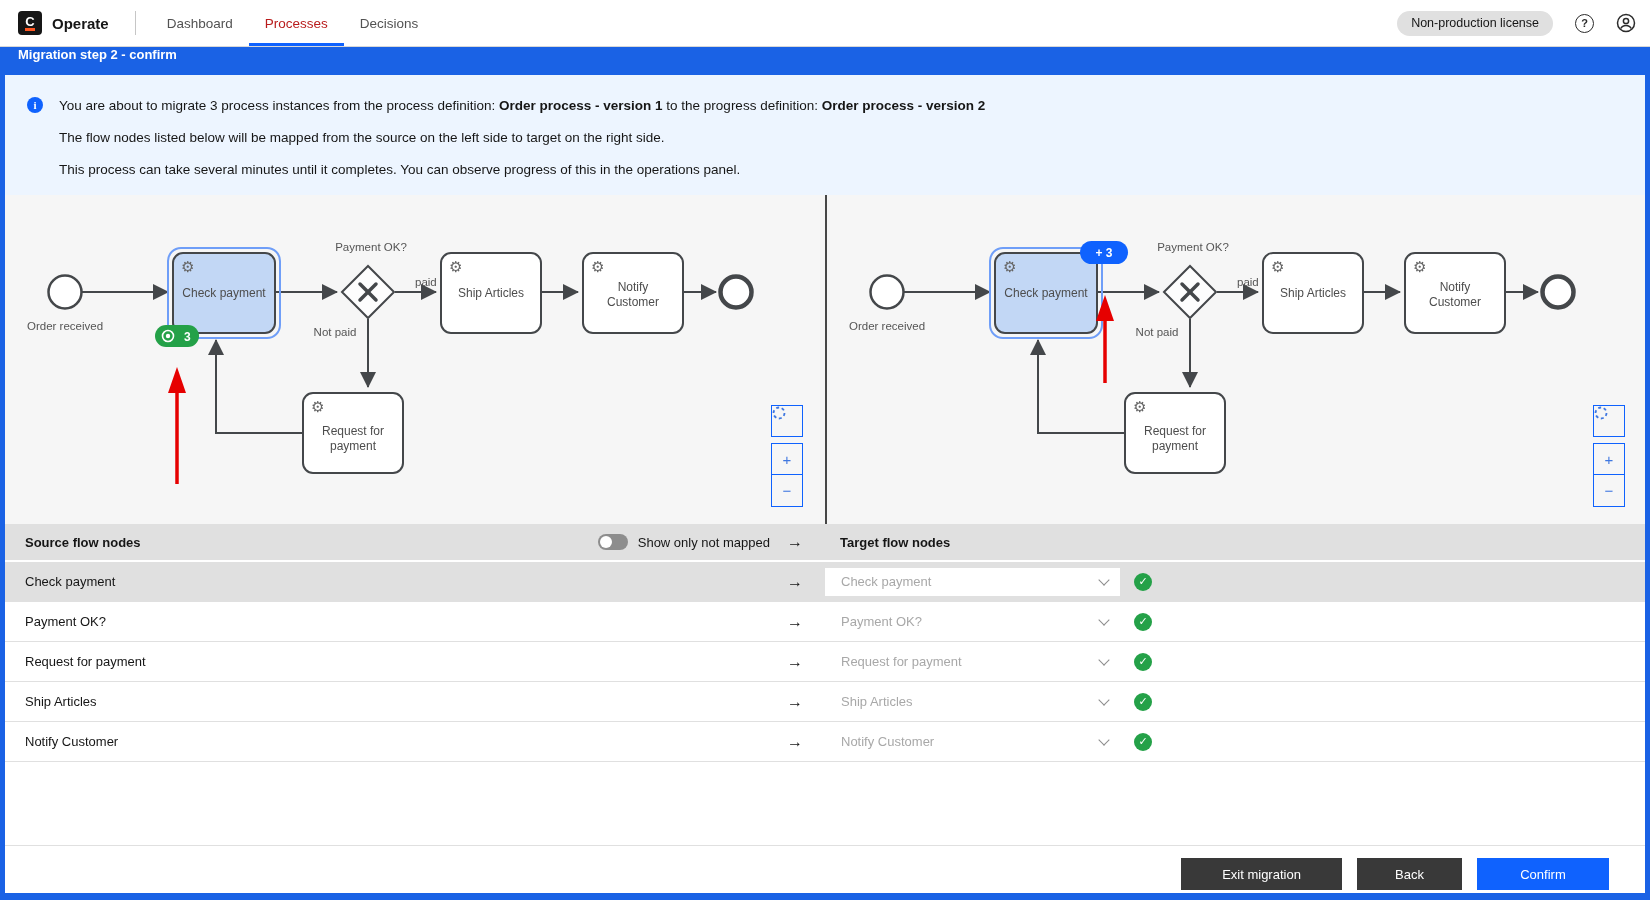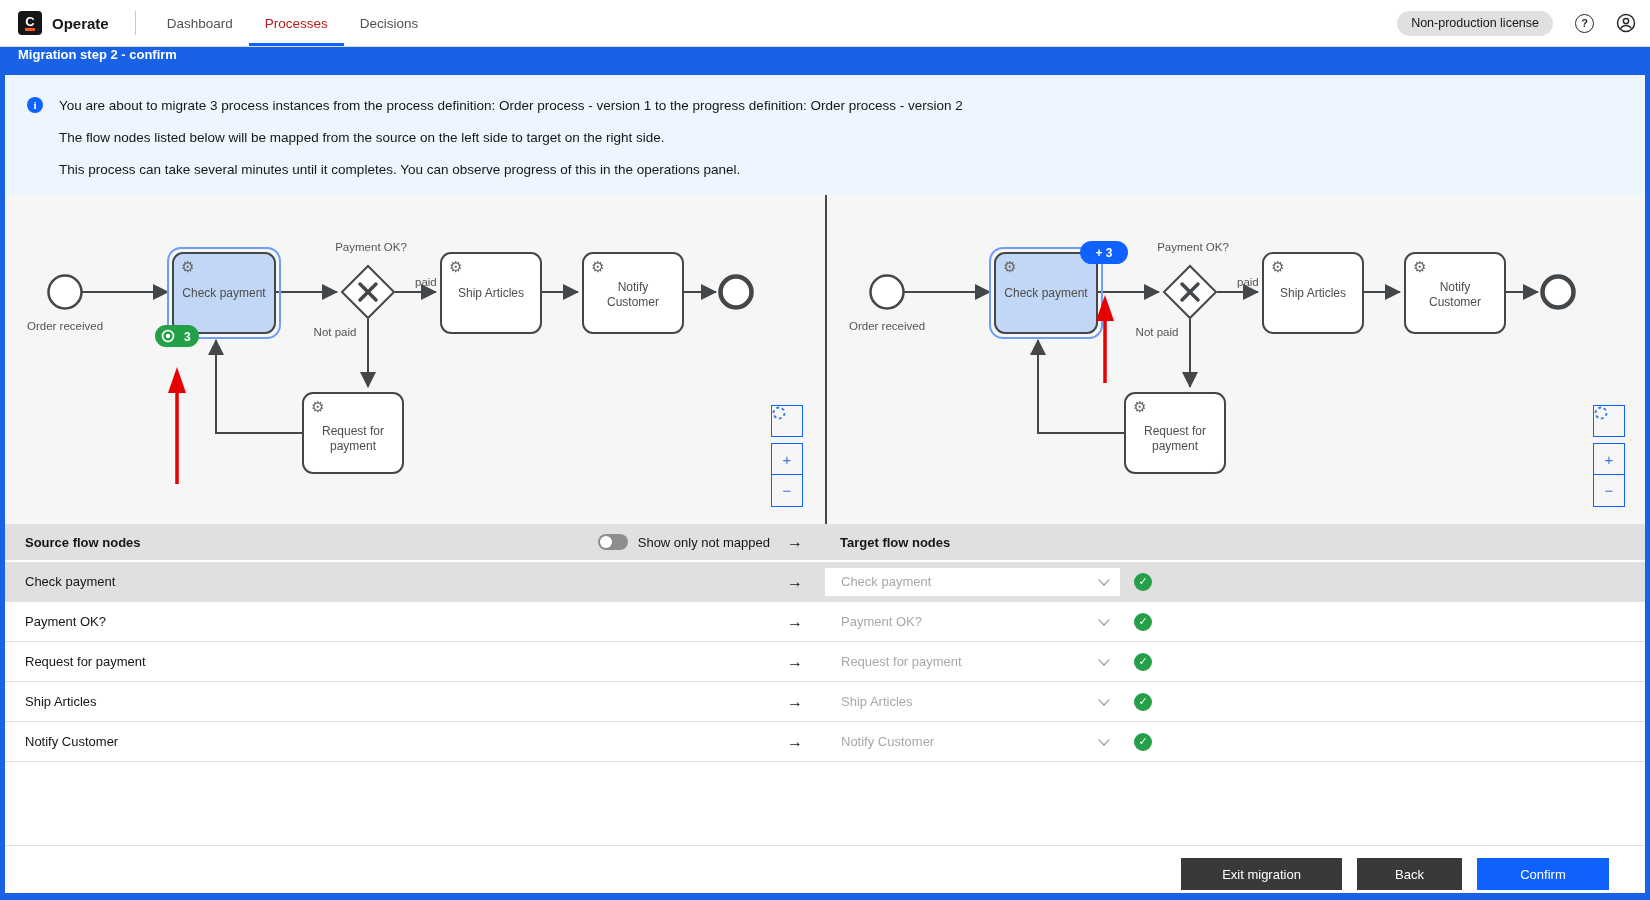--- a/index.html
+++ b/index.html
@@ -34,21 +34,21 @@
   .content { position:absolute; top:75px; left:0; width:1650px; height:825px; background:#fff;
              border-left:5px solid #1a62e5; border-right:5px solid #1a62e5; border-bottom:7px solid #1a62e5;
              display:flex; flex-direction:column; }
 
   .info { height:120px; background:#edf5ff; padding:15px 0 0 22px; flex:none; }
   .info-row { display:flex; }
   .info-icon { width:16px; height:16px; border-radius:50%; background:#0f62fe; color:#fff; font-size:11px;
                font-weight:bold; font-family:"Liberation Serif", serif; display:flex; align-items:center;
                justify-content:center; margin-top:7px; flex:none; }
   .info-lines { margin-left:16px; font-size:13.5px; line-height:32px; color:#161616; }
-  .info-lines b { font-weight:normal; }
+  .info-lines b { font-weight:bold; }
 
   
   .diagrams { height:329px; flex:none; display:flex; background:#f6f6f6; position:relative; }
   .dpanel { width:820px; height:329px; position:relative; flex:none; }
   .dpanel svg { position:absolute; top:0; left:0; }
   .panel-divider { width:2px; background:#474747; height:329px; flex:none; }
   .zoomctl { position:absolute; left:766px; top:210px; width:32px; display:flex; flex-direction:column; }
   .zbtn { width:32px; height:32px; border:1px solid #0f62fe; color:#3f77e0; background:transparent;
           display:flex; align-items:center; justify-content:center; font-size:15px; cursor:pointer; }
   .zbtn.reset { margin-bottom:6px; }

